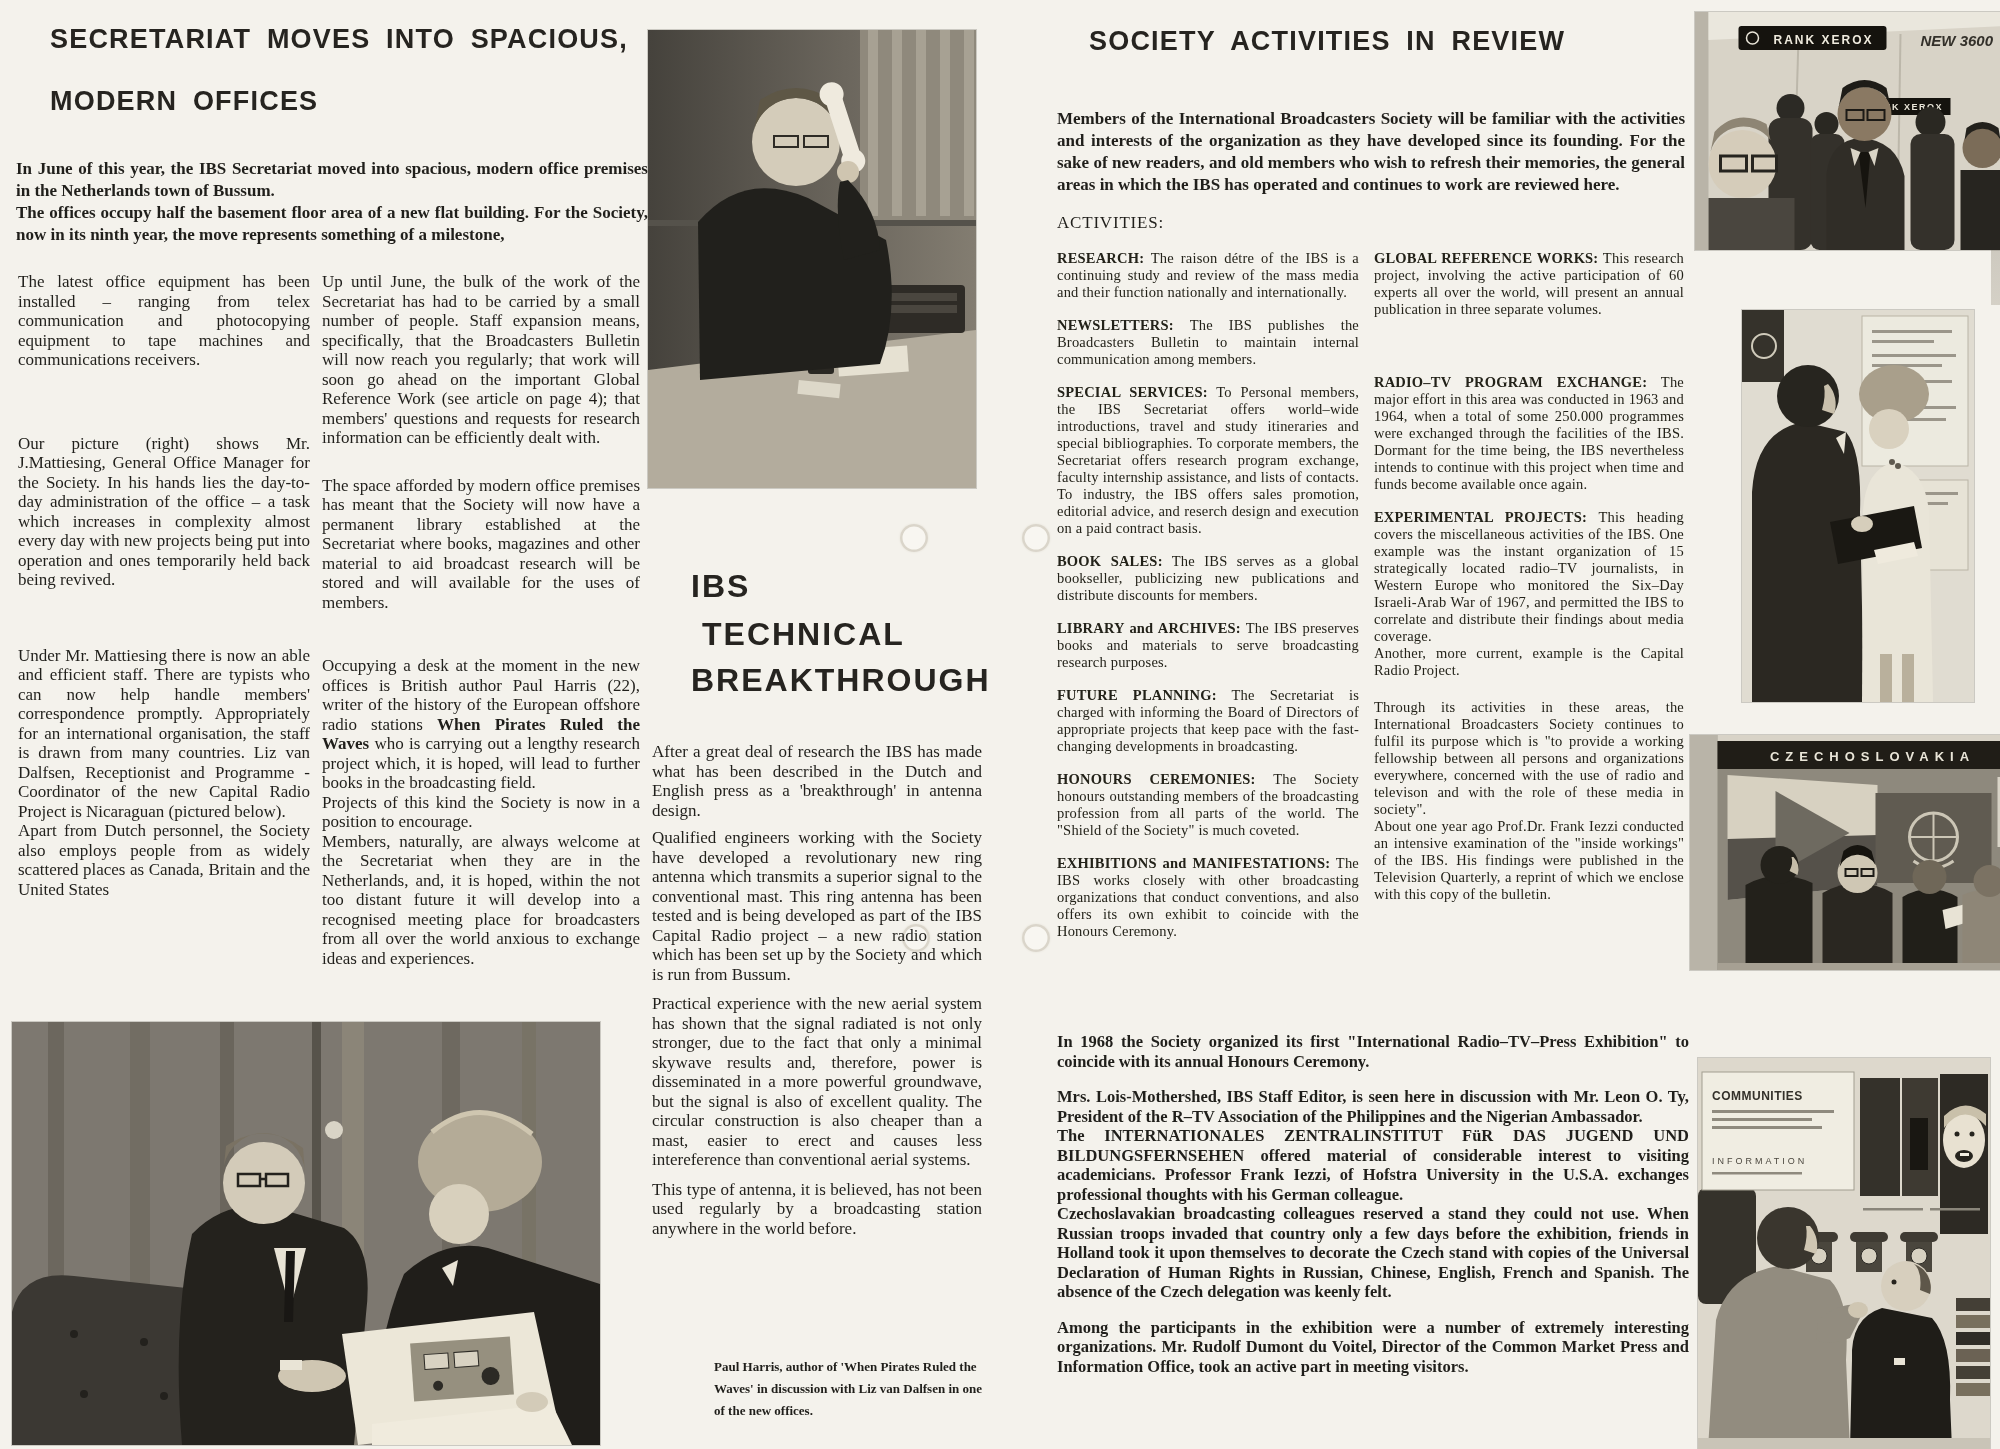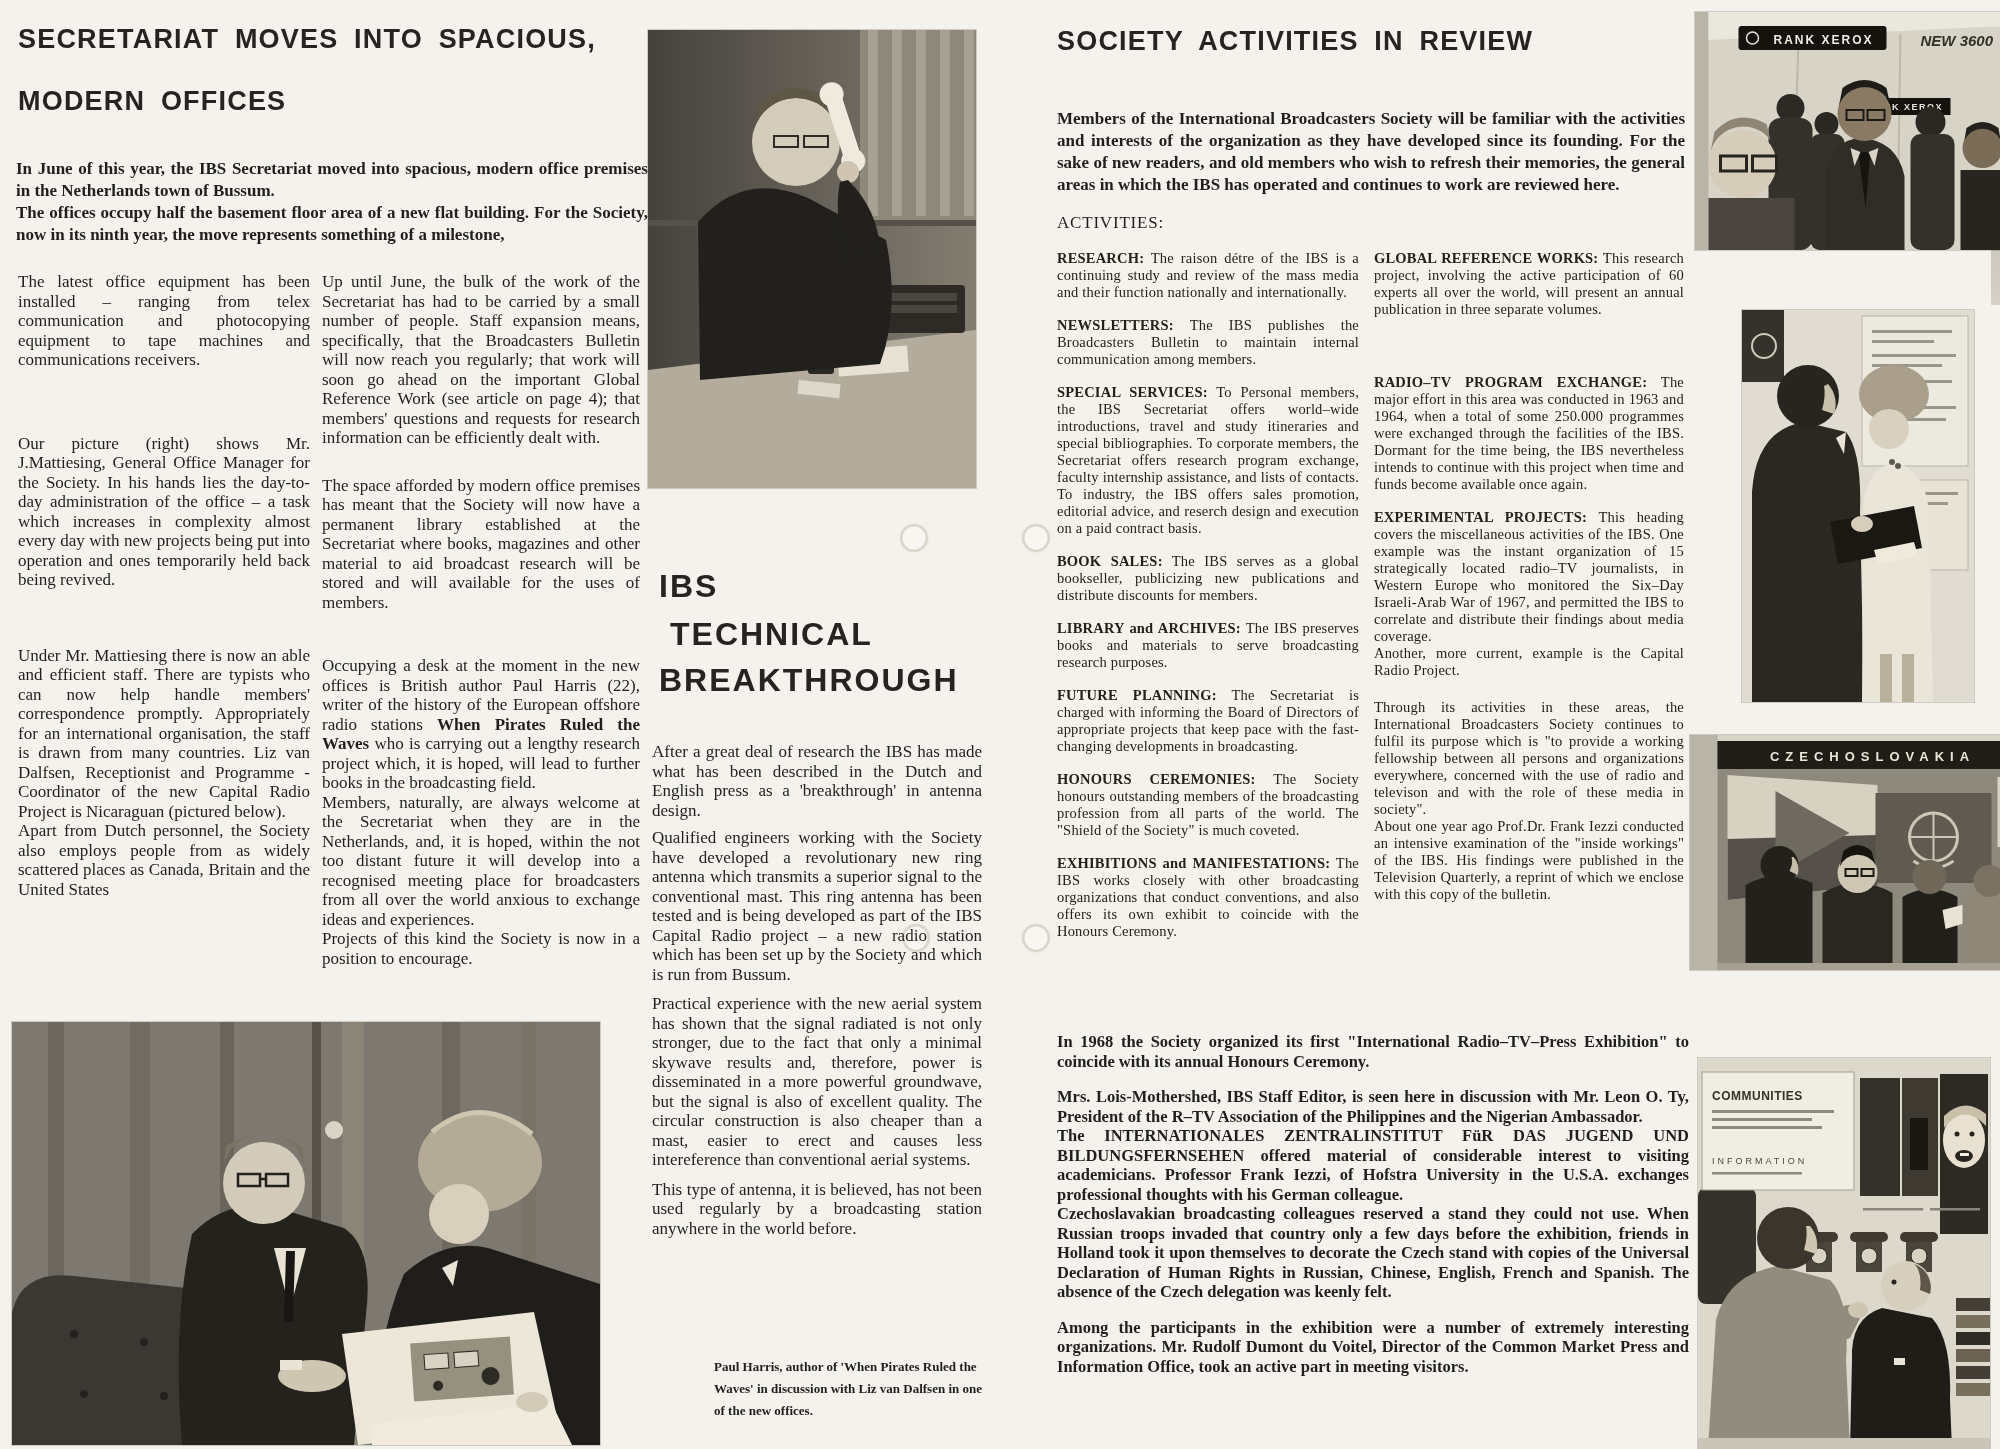--- a/index.html
+++ b/index.html
@@ -1,20 +1,20 @@
 <!DOCTYPE html>
 <html><head>
 <meta charset="utf-8">
 <style>
   html,body{margin:0;padding:0;background:#e8e6e0;}
   .page{position:relative;width:2000px;height:1449px;background:#f4f2ec;
         font-family:"Liberation Serif","DejaVu Serif",serif;color:#201f1b;overflow:hidden;}
   .abs{position:absolute;}
   .hl{font-family:"Liberation Sans","DejaVu Sans",sans-serif;font-weight:700;font-size:27px;
-      letter-spacing:1.2px;word-spacing:7px;color:#262420;white-space:nowrap;}
+      letter-spacing:1.2px;word-spacing:7px;color:#262420;white-space:nowrap;margin-left:32px;}
   .hl2{font-size:32px;letter-spacing:2px;word-spacing:4px;}
   .lead{font-weight:700;font-size:17px;line-height:22px;text-align:justify;}
   .lead p{margin:0;}
   .body{font-size:17px;line-height:19.5px;text-align:justify;}
   .body p{margin:0;}
   .acts{font-size:14.5px;line-height:17px;text-align:justify;letter-spacing:.2px;color:#232219;}
   .acts p{margin:0;}
   .acts .term{font-weight:700;}
   .close{font-weight:700;font-size:16.5px;line-height:19.5px;text-align:justify;}
   .close p{margin:0;}
@@ -47,22 +47,22 @@
     <p>The latest office equipment has been installed – ranging from telex communication and photocopying equipment to tape machines and communications receivers.</p>
     <p class="mt64">Our picture (right) shows Mr. J.Mattiesing, General Office Manager for the Society. In his hands lies the day-to-day administration of the office – a task which increases in complexity almost every day with new projects being put into operation and ones temporarily held back being revived.</p>
     <p class="mt56">Under Mr. Mattiesing there is now an able and efficient staff. There are typists who can now help handle members' correspondence promptly. Appropriately for an international organisation, the staff is drawn from many countries. Liz van Dalfsen, Receptionist and Programme - Coordinator of the new Capital Radio Project is Nicaraguan (pictured below).</p>
     <p>Apart from Dutch personnel, the Society also employs people from as widely scattered places as Canada, Britain and the United States</p>
   </div>
 
   <div class="body abs" style="left:322px;top:272px;width:318px;">
     <p>Up until June, the bulk of the work of the Secretariat has had to be carried by a small number of people. Staff expansion means, specifically, that the Broadcasters Bulletin will now reach you regularly; that work will soon go ahead on the important Global Reference Work (see article on page 4); that members' questions and requests for research information can be efficiently dealt with.</p>
     <p class="mt28">The space afforded by modern office premises has meant that the Society will now have a permanent library established at the Secretariat where books, magazines and other material to aid broadcast research will be stored and will available for the uses of members.</p>
     <p class="mt44"><span>Occupying a desk at the moment in the new offices is British author Paul Harris (22), writer of the history of the European offshore radio stations </span><b>When Pirates Ruled the Waves</b><span> who is carrying out a lengthy research project which, it is hoped, will lead to further books in the broadcasting field.</span></p>
+    <p>Projects of this kind the Society is now in a position to encourage.</p>
     <p>Members, naturally, are always welcome at the Secretariat when they are in the Netherlands, and, it is hoped, within the not too distant future it will develop into a recognised meeting place for broadcasters from all over the world anxious to exchange ideas and experiences.</p>
-    <p>Projects of this kind the Society is now in a position to encourage.</p>
   </div>
 
   <figure class="photo" style="left:12px;top:1022px;width:588px;height:423px;margin:0;">
     <svg viewBox="0 0 588 423">
       <rect width="588" height="423" fill="#7d7870"></rect>
       <rect x="36" y="0" width="16" height="423" fill="#6c675e"></rect>
       <rect x="118" y="0" width="20" height="423" fill="#726d63"></rect>
       <rect x="208" y="0" width="14" height="423" fill="#6a655c"></rect>
       <rect x="330" y="0" width="22" height="423" fill="#8b8578"></rect>
       <rect x="300" y="0" width="9" height="423" fill="#57534b"></rect>

